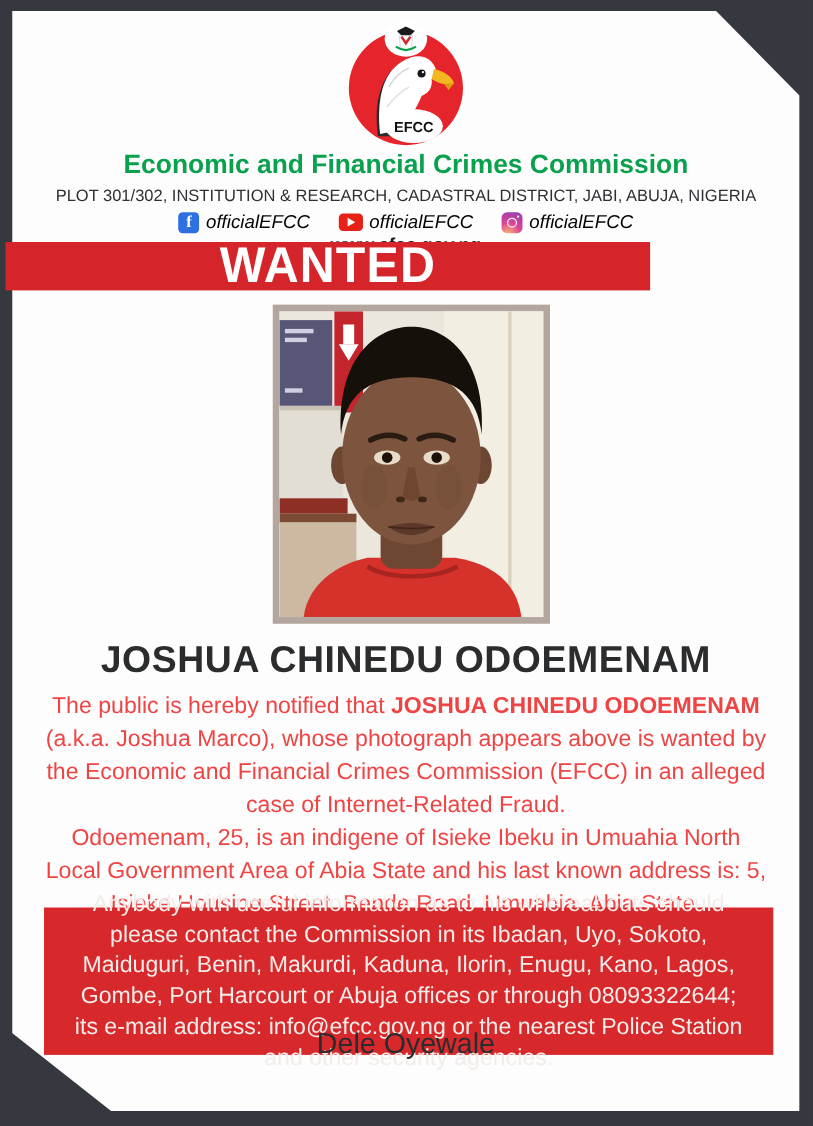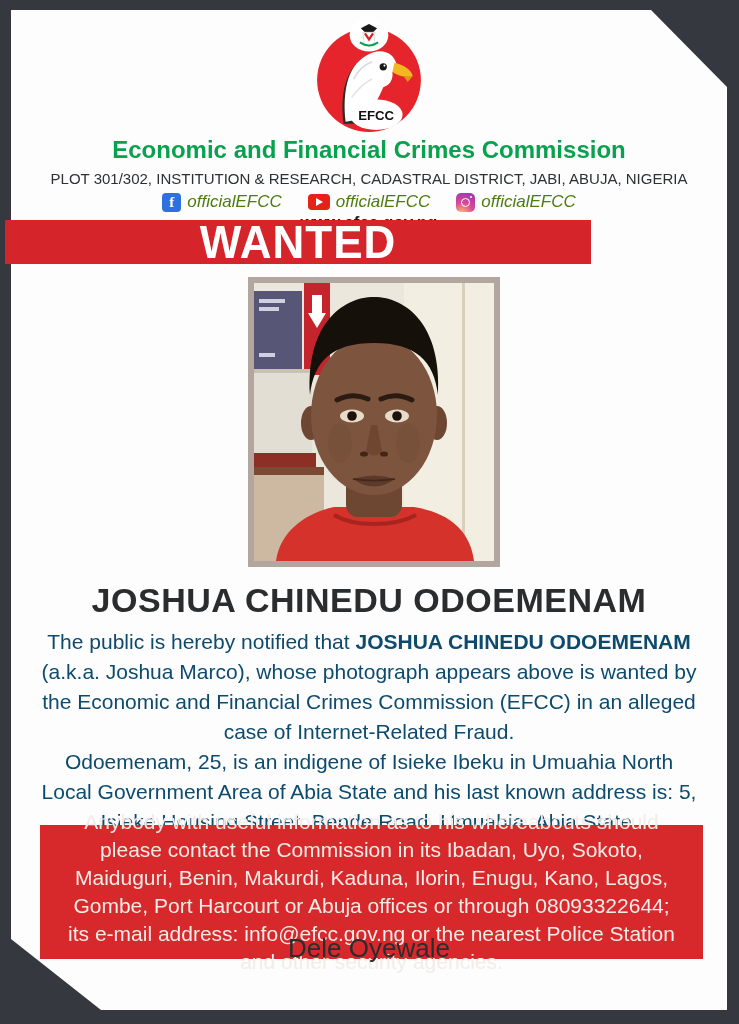--- a/index.html
+++ b/index.html
@@ -11,21 +11,21 @@
 
   
   .logo-wrap{top:8px;}
   .logo-svg{width:112px; height:116px;}
 
   
   .org-name{top:126px; font-size:24px; font-weight:bold; white-space:nowrap; letter-spacing:0px;}
   .org-address{top:160px; font-size:15px; font-weight:normal; color:#2E3033; white-space:nowrap;}
   .social-row{top:182px; display:flex; justify-content:center; align-items:center; gap:26px;}
   .social-item{display:flex; align-items:center; gap:6px;}
-  .handle{font-style:italic; font-size:17px; color:#4d7c0f;}
+  .handle{font-style:italic; font-size:17px; color:#000000;}
   .fb-icon{width:19px; height:19px; background:#2f70e0; border-radius:4px; color:#fff; font-weight:bold;
            font-size:15px; line-height:19px; text-align:center; font-family:"Liberation Serif",serif;}
   .yt-icon{width:22px; height:16px; background:#E62117; border-radius:4px; position:relative;}
   .yt-icon::after{content:""; position:absolute; left:8px; top:4px; border-left:7px solid #fff;
                   border-top:4px solid transparent; border-bottom:4px solid transparent;}
   .ig-icon{width:19px; height:19px; border-radius:5px; position:relative;
            background:radial-gradient(circle at 30% 110%, #fdc468 0%, #df4996 45%, #9b3bb1 90%);}
   .ig-icon::before{content:""; position:absolute; left:5px; top:5px; width:7px; height:7px;
                    border:1.6px solid #fff; border-radius:50%;}
   .ig-icon::after{content:""; position:absolute; right:3px; top:3px; width:2px; height:2px;
@@ -37,21 +37,21 @@
                  display:flex; align-items:center; justify-content:center;}
   .wanted-text{color:#fff; font-weight:bold; font-size:44px; letter-spacing:1px; transform:scaleY(1.04);}
 
   
   .photo-frame{position:absolute; left:237px; top:267px; width:240px; height:278px;
                border:6px solid #b2a69e; background:#e9e4da;}
   .photo-frame svg{display:block;}
 
   
   .suspect-name{top:571px; font-size:34px; font-weight:bold; color:#2A2C2E; letter-spacing:0.5px; white-space:nowrap;}
-  .notice{top:617px; left:30px; right:30px; font-size:21px; line-height:30px; color:#0c4a6e; text-align:center;}
+  .notice{top:617px; left:30px; right:30px; font-size:21px; line-height:30px; color:#ef4444; text-align:center;}
   .notice p{margin:0;}
 
   
   .contact-box{position:absolute; left:29px; top:779px; width:663px; height:134px; background:#D7282C;
                display:flex; align-items:center; justify-content:center;margin-top:36px;}
   .contact-text{color:#F3ECE8; font-size:21px; line-height:28px; text-align:center; padding:4px 24px; margin:0;}
 
   
   .footer{top:925px; line-height:27px; color:#2A2C2E;}
   .footer-name{font-weight:normal; font-size:26px;}

